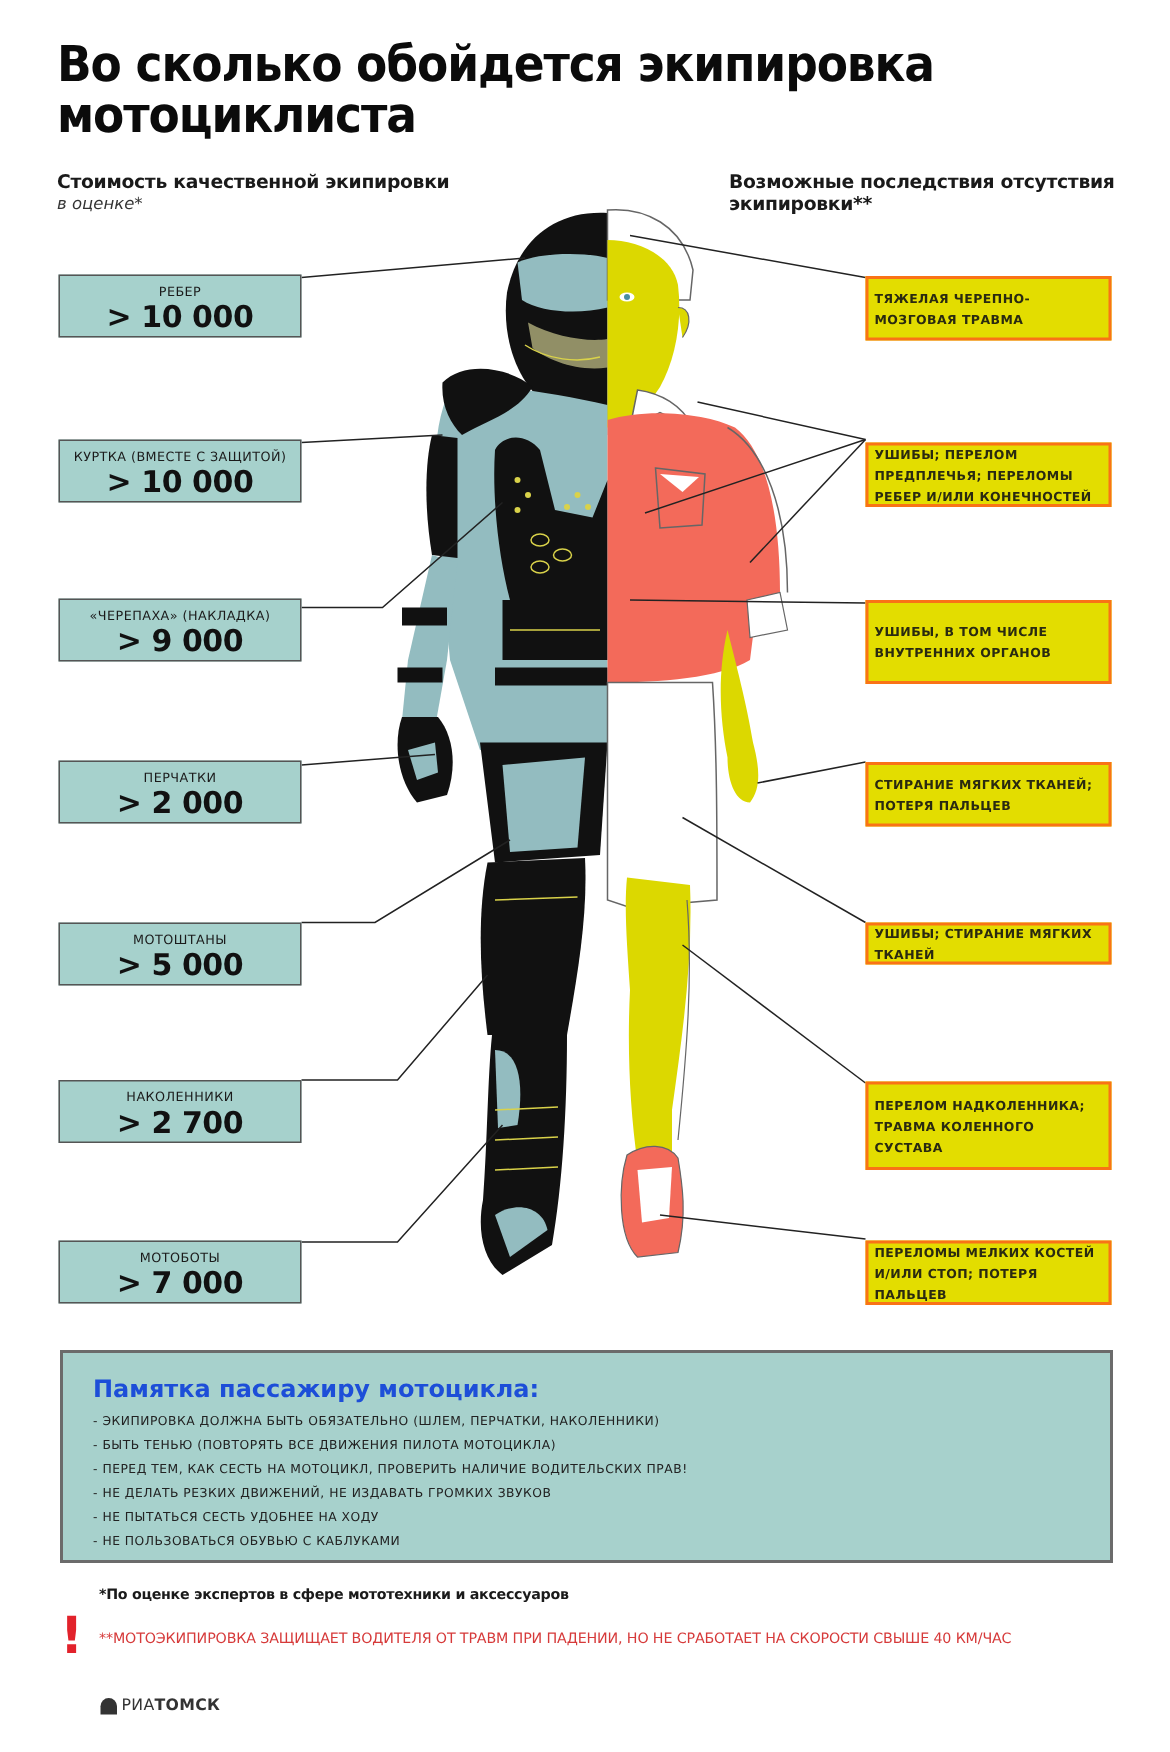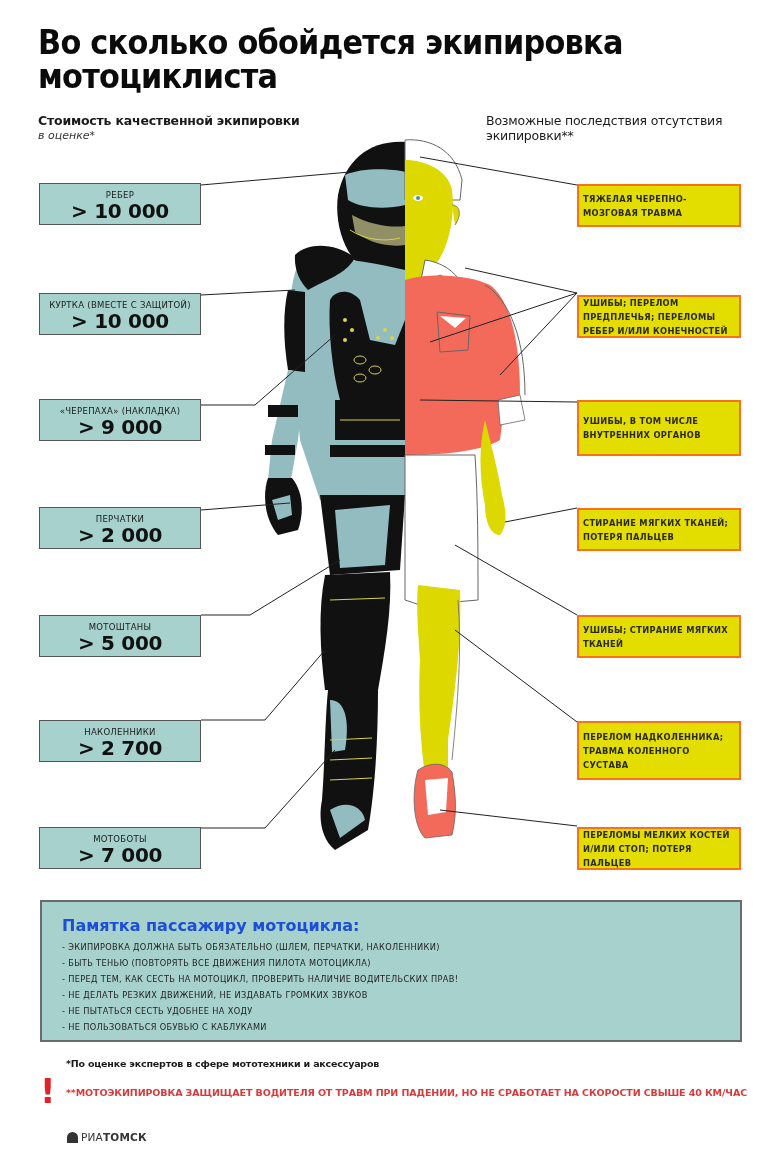--- a/index.html
+++ b/index.html
@@ -9,21 +9,21 @@
   .title {
     position: absolute; left: 38px; top: 26px; width: 720px;
     font-family: "DejaVu Sans", sans-serif; font-weight: bold;
     font-size: 33px; line-height: 34px; letter-spacing: -0.8px; color: #0b0b0b;
     transform: scaleX(0.92); transform-origin: left top;
   }
   .sub-left { position: absolute; left: 38px; top: 113px; }
   .sub-left .h { font-weight: bold; font-size: 12.5px; color: #1a1a1a; letter-spacing: -0.2px; }
   .sub-left .s { font-style: italic; font-size: 11px; color: #333; margin-top: 1px; }
   .sub-right { position: absolute; left: 486px; top: 113px; width: 270px;
-    font-weight: normal; font-size: 12.5px; color: #1a1a1a; line-height: 15px; letter-spacing: -0.2px; }
+    font-weight: bold; font-size: 12.5px; color: #1a1a1a; line-height: 15px; letter-spacing: -0.2px; }
 
   .cost-box {
     position: absolute; left: 39px; width: 162px; height: 42px;
     background: #a6d1cc; border: 1px solid #555;
     text-align: center;
   }
   .cost-box .lbl { font-size: 8.5px; letter-spacing: 0.3px; color: #1b1b1b; margin-top: 6px; line-height: 10px; }
   .cost-box .val { font-weight: bold; font-size: 20px; color: #111; line-height: 22px; letter-spacing: -0.3px; }
 
   .inj-box {
@@ -39,21 +39,21 @@
   .memo {
     position: absolute; left: 40px; top: 900px; width: 702px; height: 142px;
     background: #a7d1cc; border: 2px solid #6b6b6b;
     padding: 14px 20px;
   }
   .memo .mh { font-weight: bold; font-size: 16px; color: #1d4ed8; margin-bottom: 4px; }
   .memo .mi { font-size: 8.2px; letter-spacing: 0.35px; color: #222; line-height: 16px; }
 
   .note1 { position: absolute; left: 66px; top: 1058px; font-size: 9.5px; font-weight: bold; color: #1a1a1a; letter-spacing: -0.2px; }
   .excl { position: absolute; left: 40px; top: 1073px; font-weight: bold; font-size: 34px; color: #e2222b; line-height: 36px; }
-  .note2 { position: absolute; left: 66px; top: 1087px; font-size: 9.5px; font-weight: bold; color: #d63a3a; letter-spacing: -0.1px; }
+  .note2 { position: absolute; left: 66px; top: 1087px; font-size: 9.5px; font-weight: normal; color: #d63a3a; letter-spacing: -0.1px; }
 
   .logo { position: absolute; left: 40px; top: 1131px; display: flex; align-items: center; gap: 3px; margin-left: 27px; }
   .logo .mark { width: 11px; height: 11px; border-radius: 50% 50% 0 0; background: #333; }
   .logo .txt { font-size: 10.5px; font-weight: bold; color: #333; letter-spacing: 0.2px; }
   .logo .txt .thin { font-weight: normal; }
 </style>
 </head>
 <body>
 
 <div class="title">Во сколько обойдется экипировка мотоциклиста</div>
@@ -198,21 +198,21 @@
 </div>
 <div class="cost-box" style="top:827px">
   <div class="lbl">МОТОБОТЫ</div>
   <div class="val">&gt; 7 000</div>
 </div>
 
 <div class="inj-box" style="top:184px;height:43px">ТЯЖЕЛАЯ ЧЕРЕПНО-МОЗГОВАЯ ТРАВМА</div>
 <div class="inj-box" style="top:295px;height:43px">УШИБЫ; ПЕРЕЛОМ ПРЕДПЛЕЧЬЯ; ПЕРЕЛОМЫ РЕБЕР И/ИЛИ КОНЕЧНОСТЕЙ</div>
 <div class="inj-box" style="top:400px;height:56px">УШИБЫ, В ТОМ ЧИСЛЕ ВНУТРЕННИХ ОРГАНОВ</div>
 <div class="inj-box" style="top:508px;height:43px">СТИРАНИЕ МЯГКИХ ТКАНЕЙ; ПОТЕРЯ ПАЛЬЦЕВ</div>
-<div class="inj-box" style="top:615px;height:43px">УШИБЫ; СТИРАНИЕ МЯГКИХ ТКАНЕЙ</div>
+<div class="inj-box" style="top:615px;height:28px">УШИБЫ; СТИРАНИЕ МЯГКИХ ТКАНЕЙ</div>
 <div class="inj-box" style="top:721px;height:59px">ПЕРЕЛОМ НАДКОЛЕННИКА; ТРАВМА КОЛЕННОГО СУСТАВА</div>
 <div class="inj-box" style="top:827px;height:43px">ПЕРЕЛОМЫ МЕЛКИХ КОСТЕЙ И/ИЛИ СТОП; ПОТЕРЯ ПАЛЬЦЕВ</div>
 
 <div class="memo">
   <div class="mh">Памятка пассажиру мотоцикла:</div>
   <div class="mi">- ЭКИПИРОВКА ДОЛЖНА БЫТЬ ОБЯЗАТЕЛЬНО (ШЛЕМ, ПЕРЧАТКИ, НАКОЛЕННИКИ)</div>
   <div class="mi">- БЫТЬ ТЕНЬЮ (ПОВТОРЯТЬ ВСЕ ДВИЖЕНИЯ ПИЛОТА МОТОЦИКЛА)</div>
   <div class="mi">- ПЕРЕД ТЕМ, КАК СЕСТЬ НА МОТОЦИКЛ, ПРОВЕРИТЬ НАЛИЧИЕ ВОДИТЕЛЬСКИХ ПРАВ!</div>
   <div class="mi">- НЕ ДЕЛАТЬ РЕЗКИХ ДВИЖЕНИЙ, НЕ ИЗДАВАТЬ ГРОМКИХ ЗВУКОВ</div>
   <div class="mi">- НЕ ПЫТАТЬСЯ СЕСТЬ УДОБНЕЕ НА ХОДУ</div>

